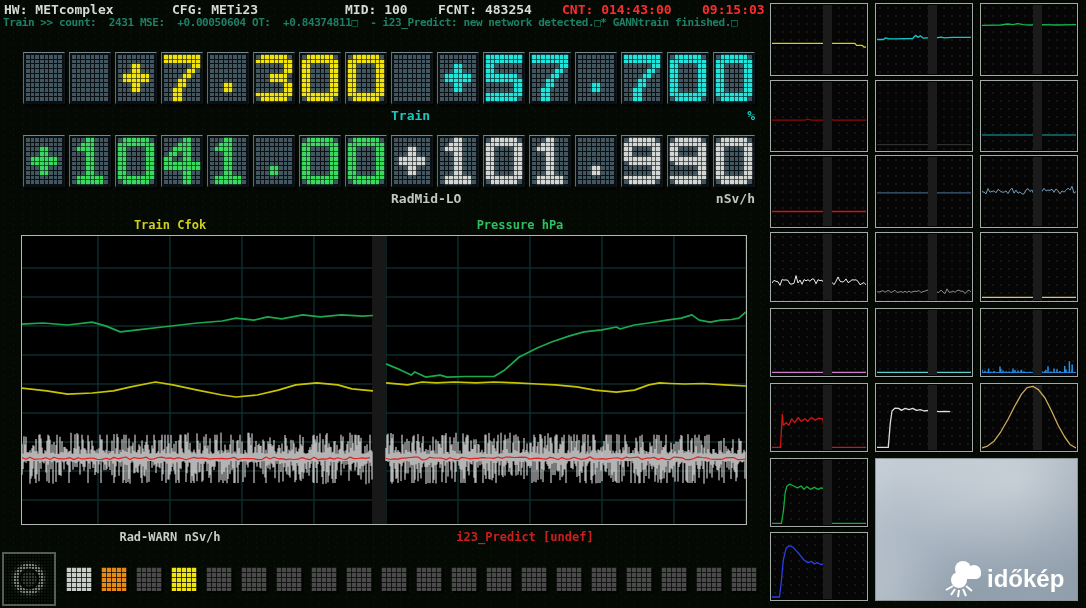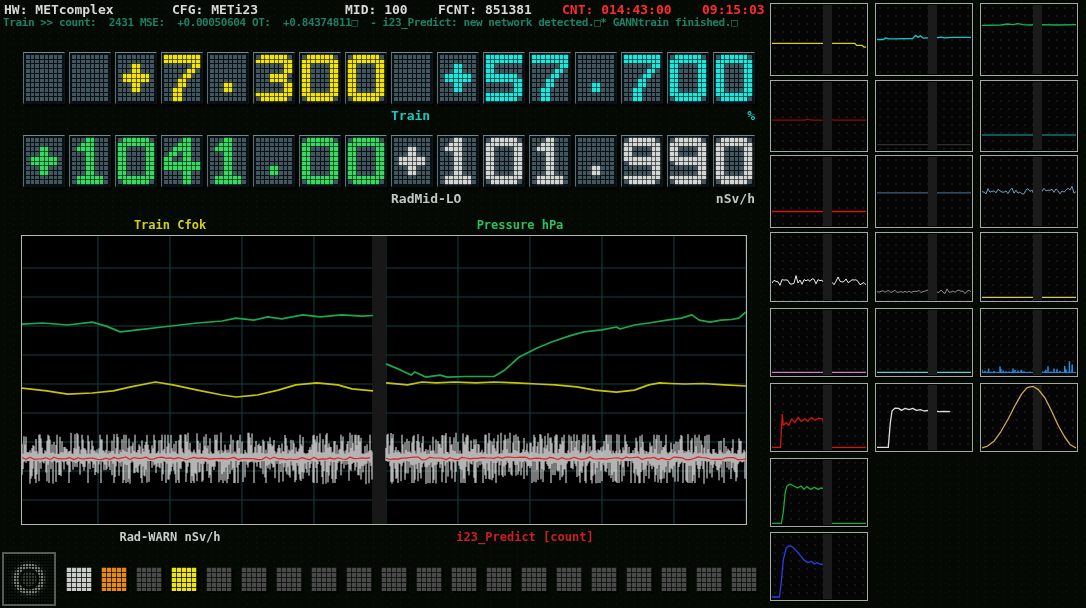--- a/index.html
+++ b/index.html
@@ -57,21 +57,21 @@
 </style>
 </head>
 <body>
 
 <div class="screen">
 
   <div class="hline1">
     <span style="left:4px">HW: METcomplex</span>
     <span style="left:172px">CFG: METi23</span>
     <span style="left:345px">MID: 100</span>
-    <span style="left:438px">FCNT: 851381</span>
+    <span style="left:438px">FCNT: 483254</span>
     <span style="left:562px" class="red">CNT: 014:43:00</span>
     <span style="left:702px" class="red">09:15:03</span>
   </div>
   <div class="hline2">Train &gt;&gt; count:  2431 MSE:  +0.00050604 OT:  +0.84374811□  - i23_Predict: new network detected.□* GANNtrain finished.□</div>
 
   <div class="led-group" style="left:23px;top:52px">
     <div class="cells">
         <div class="cell">
           <div class="dot"></div>
           <div class="dot"></div>
@@ -2753,21 +2753,21 @@
         <g transform="translate(364,0)">
           <path d="M0 211.9L0 224.9M1 198.7L1 225.0M2 197.7L2 225.9M3 217.8L3 225.0M4 209.3L4 230.3M5 197.0L5 245.9M6 202.3L6 247.6M7 198.1L7 245.8M8 216.9L8 226.9M9 214.3L9 232.8M10 210.9L10 242.9M11 216.2L11 241.9M12 214.1L12 247.0M13 215.5L13 226.9M14 216.3L14 228.2M15 217.7L15 245.1M16 198.7L16 230.2M17 208.3L17 226.9M18 217.5L18 225.5M19 206.3L19 243.8M20 214.0L20 237.3M21 202.8L21 225.0M22 215.9L22 237.5M23 205.1L23 225.7M24 215.4L24 231.6M25 217.0L25 228.8M26 206.5L26 247.0M27 200.4L27 229.1M28 199.2L28 247.0M29 214.6L29 243.7M30 217.6L30 228.3M31 205.0L31 233.1M32 198.1L32 245.3M33 205.7L33 226.8M34 211.6L34 237.0M35 216.5L35 242.6M36 207.0L36 231.4M37 200.1L37 227.6M38 215.7L38 226.2M39 215.2L39 230.9M40 213.0L40 248.0M41 217.8L41 231.2M42 213.8L42 247.0M43 217.8L43 229.2M44 209.1L44 247.2M45 215.1L45 226.7M46 214.3L46 231.4M47 200.6L47 247.0M48 214.5L48 243.8M49 217.5L49 229.2M50 203.5L50 247.5M51 217.7L51 228.5M52 205.0L52 225.7M53 207.7L53 226.1M54 207.8L54 232.0M55 211.7L55 228.2M56 199.1L56 246.1M57 199.3L57 236.3M58 217.7L58 225.0M59 199.3L59 229.8M60 197.1L60 247.0M61 216.0L61 226.5M62 215.9L62 240.6M63 217.8L63 225.2M64 200.9L64 225.7M65 209.1L65 234.2M66 208.1L66 242.6M67 214.4L67 225.1M68 201.4L68 226.5M69 215.2L69 245.9M70 196.7L70 235.8M71 217.4L71 225.1M72 205.8L72 225.3M73 217.8L73 229.7M74 214.5L74 233.2M75 217.7L75 247.0M76 217.5L76 233.9M77 197.4L77 246.8M78 205.9L78 242.6M79 208.4L79 247.0M80 201.3L80 231.0M81 198.7L81 225.3M82 199.3L82 235.0M83 215.3L83 239.4M84 215.6L84 226.3M85 204.4L85 228.0M86 213.0L86 228.5M87 212.9L87 224.9M88 203.3L88 241.8M89 208.7L89 247.0M90 203.3L90 246.8M91 217.1L91 226.2M92 208.0L92 231.6M93 208.5L93 225.1M94 216.8L94 229.4M95 215.8L95 225.3M96 213.8L96 228.4M97 217.7L97 247.0M98 216.0L98 232.8M99 198.7L99 239.2M100 198.7L100 243.0M101 217.8L101 227.3M102 207.0L102 234.7M103 196.9L103 242.9M104 204.4L104 243.5M105 217.8L105 225.2M106 205.4L106 244.3M107 209.1L107 242.0M108 202.3L108 226.9M109 212.3L109 237.8M110 215.2L110 247.0M111 205.4L111 226.9M112 198.7L112 225.2M113 217.8L113 239.5M114 217.4L114 229.4M115 196.7L115 225.0M116 217.3L116 239.3M117 213.9L117 241.2M118 204.3L118 230.4M119 198.7L119 239.7M120 203.2L120 228.7M121 213.1L121 224.9M122 202.4L122 227.0M123 217.1L123 235.8M124 196.7L124 231.9M125 217.2L125 238.6M126 216.6L126 239.7M127 206.6L127 225.2M128 199.2L128 225.3M129 214.0L129 229.0M130 198.4L130 239.7M131 215.1L131 228.8M132 200.5L132 238.8M133 204.7L133 235.2M134 217.1L134 225.7M135 216.8L135 239.4M136 216.2L136 231.8M137 213.2L137 226.1M138 202.0L138 243.1M139 216.1L139 225.0M140 214.0L140 226.3M141 207.4L141 239.6M142 215.6L142 230.4M143 217.6L143 229.8M144 206.7L144 232.1M145 206.8L145 230.1M146 216.0L146 247.0M147 210.5L147 225.2M148 198.7L148 245.7M149 201.2L149 225.6M150 216.7L150 246.3M151 210.3L151 233.9M152 206.1L152 243.8M153 217.7L153 225.4M154 198.0L154 225.7M155 198.7L155 243.3M156 202.5L156 233.1M157 217.5L157 246.1M158 211.5L158 234.3M159 199.9L159 225.6M160 212.5L160 225.3M161 208.9L161 228.2M162 197.2L162 230.0M163 215.4L163 233.2M164 201.8L164 232.3M165 201.4L165 247.0M166 207.1L166 227.9M167 216.9L167 239.0M168 217.7L168 226.9M169 200.2L169 239.2M170 198.5L170 226.9M171 198.7L171 234.3M172 217.0L172 235.5M173 213.0L173 234.7M174 207.7L174 244.2M175 208.6L175 228.9M176 201.2L176 241.1M177 205.4L177 239.5M178 198.7L178 233.4M179 217.3L179 233.5M180 216.8L180 247.0M181 217.5L181 227.5M182 214.3L182 225.4M183 198.7L183 224.9M184 216.6L184 225.3M185 200.3L185 232.1M186 205.0L186 232.2M187 214.9L187 233.4M188 198.3L188 224.9M189 211.3L189 227.8M190 205.2L190 230.1M191 198.7L191 241.0M192 214.4L192 225.4M193 203.9L193 239.9M194 217.3L194 246.8M195 215.9L195 235.2M196 209.4L196 236.9M197 198.4L197 230.5M198 206.6L198 225.5M199 198.0L199 245.0M200 217.7L200 247.2M201 215.4L201 229.9M202 198.7L202 227.5M203 217.5L203 225.7M204 210.2L204 225.1M205 215.8L205 244.1M206 214.2L206 247.5M207 198.7L207 239.7M208 198.7L208 227.1M209 203.9L209 238.6M210 214.5L210 247.4M211 216.9L211 231.8M212 213.3L212 247.0M213 214.3L213 225.6M214 214.2L214 247.0M215 211.3L215 234.5M216 215.7L216 245.2M217 210.3L217 227.2M218 205.1L218 229.3M219 214.3L219 234.8M220 198.7L220 236.2M221 198.7L221 232.6M222 207.7L222 226.7M223 198.7L223 239.6M224 214.5L224 226.7M225 198.7L225 242.1M226 217.5L226 238.8M227 214.5L227 246.0M228 216.6L228 235.7M229 217.5L229 244.9M230 215.0L230 245.8M231 198.1L231 247.0M232 217.0L232 225.2M233 198.7L233 247.0M234 213.6L234 228.8M235 217.6L235 225.2M236 216.9L236 245.5M237 211.3L237 231.3M238 214.4L238 239.9M239 198.7L239 224.9M240 205.3L240 225.2M241 208.2L241 225.0M242 217.5L242 230.7M243 210.9L243 225.0M244 217.7L244 225.1M245 217.0L245 247.0M246 217.0L246 224.9M247 214.1L247 227.2M248 217.4L248 237.4M249 212.0L249 247.0M250 201.7L250 233.2M251 205.6L251 238.8M252 215.3L252 240.4M253 217.8L253 247.4M254 199.9L254 247.0M255 211.3L255 236.1M256 198.7L256 226.8M257 206.0L257 234.1M258 214.2L258 247.0M259 217.7L259 233.5M260 215.0L260 240.0M261 215.6L261 229.5M262 217.7L262 225.2M263 215.9L263 242.7M264 206.5L264 227.7M265 210.7L265 230.1M266 209.6L266 233.3M267 217.0L267 229.5M268 198.7L268 230.8M269 212.9L269 245.7M270 202.9L270 239.2M271 198.7L271 232.7M272 217.7L272 246.6M273 199.0L273 228.9M274 217.7L274 243.4M275 204.8L275 247.0M276 214.1L276 243.2M277 211.0L277 234.3M278 211.2L278 242.4M279 209.1L279 236.4M280 198.7L280 230.7M281 216.1L281 247.0M282 217.7L282 225.0M283 216.7L283 236.7M284 215.6L284 236.6M285 206.6L285 232.3M286 213.2L286 233.4M287 217.1L287 241.3M288 207.9L288 229.6M289 215.4L289 245.7M290 205.6L290 226.3M291 217.6L291 225.5M292 205.8L292 245.6M293 214.2L293 231.0M294 203.2L294 228.2M295 198.9L295 226.9M296 199.8L296 225.7M297 213.9L297 247.0M298 216.9L298 227.0M299 215.0L299 227.2M300 216.3L300 244.6M301 215.3L301 246.0M302 198.2L302 247.0M303 213.9L303 229.9M304 216.2L304 247.0M305 204.4L305 229.6M306 202.2L306 247.0M307 217.8L307 245.0M308 216.3L308 238.9M309 198.7L309 247.0M310 210.2L310 225.4M311 201.5L311 229.1M312 217.3L312 233.1M313 198.7L313 241.8M314 216.7L314 233.3M315 204.4L315 229.8M316 208.9L316 224.9M317 217.6L317 233.2M318 211.5L318 247.7M319 200.0L319 225.0M320 217.3L320 225.5M321 198.7L321 242.5M322 213.1L322 226.0M323 198.7L323 225.1M324 216.6L324 237.4M325 217.8L325 228.8M326 217.8L326 241.6M327 213.0L327 231.8M328 213.0L328 228.5M329 217.0L329 225.0M330 216.5L330 230.0M331 217.8L331 233.9M332 217.8L332 234.4M333 205.2L333 244.4M334 214.4L334 231.8M335 204.7L335 228.5M336 216.1L336 241.5M337 217.6L337 225.0M338 202.0L338 247.0M339 217.5L339 225.8M340 210.1L340 225.6M341 215.3L341 231.6M342 212.6L342 225.3M343 214.0L343 233.6M344 215.1L344 225.4M345 217.3L345 243.0M346 211.9L346 232.1M347 203.3L347 226.7M348 217.7L348 234.1M349 216.8L349 236.2M350 217.8L350 245.3M351 217.7L351 241.6M352 214.0L352 228.3M353 202.4L353 226.5M354 204.9L354 225.1M355 204.9L355 225.6M356 217.7L356 226.4M357 216.5L357 226.1M358 213.8L358 224.9M359 215.7L359 242.7" stroke="#f0f0f0" stroke-width="1" fill="none"></path>
           <polyline points="0.0,222.3 4.0,223.5 8.0,222.9 12.0,223.2 16.0,222.2 20.0,222.2 24.0,221.5 28.0,221.1 32.0,221.0 36.0,223.8 40.0,223.6 44.0,221.3 48.0,222.0 52.0,222.0 56.0,222.2 60.0,223.6 64.0,221.7 68.0,223.2 72.0,223.6 76.0,221.4 80.0,222.0 84.0,222.9 88.0,222.4 92.0,222.3 96.0,221.7 100.0,221.9 104.0,222.0 108.0,222.4 112.0,221.0 116.0,222.4 120.0,221.0 124.0,221.1 128.0,221.5 132.0,221.3 136.0,221.1 140.0,221.3 144.0,223.1 148.0,222.3 152.0,222.1 156.0,222.7 160.0,223.2 164.0,221.4 168.0,222.2 172.0,223.5 176.0,221.6 180.0,223.2 184.0,222.9 188.0,221.3 192.0,222.6 196.0,223.4 200.0,222.6 204.0,220.9 208.0,223.0 212.0,223.0 216.0,222.7 220.0,223.2 224.0,222.5 228.0,222.0 232.0,221.8 236.0,223.1 240.0,221.2 244.0,222.0 248.0,221.5 252.0,221.1 256.0,223.4 260.0,222.2 264.0,222.2 268.0,221.4 272.0,223.4 276.0,222.1 280.0,223.4 284.0,223.6 288.0,221.1 292.0,221.4 296.0,221.8 300.0,223.7 304.0,223.6 308.0,222.5 312.0,220.9 316.0,221.5 320.0,221.8 324.0,223.0 328.0,223.4 332.0,223.4 336.0,223.3 340.0,221.8 344.0,221.5 348.0,221.7 352.0,223.7 356.0,223.5 360.0,222.9" fill="none" stroke="#e32222" stroke-width="1.2" stroke-linejoin="round"></polyline>
           <polyline points="0.0,127.9 14.4,133.9 25.2,139.1 28.8,135.9 39.6,141.1 54.0,139.1 61.2,141.1 79.2,140.5 108.0,140.5 118.8,133.9 133.2,121.0 151.2,112.0 165.6,106.0 183.6,99.9 198.0,95.9 216.0,93.9 230.4,91.0 234.0,93.0 248.4,89.0 262.8,87.0 280.8,84.1 295.2,82.1 306.0,78.9 313.2,84.1 324.0,86.1 334.8,84.1 345.6,83.5 352.8,82.1 360.0,76.0" fill="none" stroke="#1ca94d" stroke-width="1.7" stroke-linejoin="round"></polyline>
           <polyline points="0.0,146.9 21.6,148.9 36.0,146.0 50.4,146.9 68.4,146.0 90.0,146.9 108.0,146.0 129.6,146.9 151.2,148.0 169.2,148.9 190.8,150.9 208.8,154.1 230.4,156.1 248.4,154.1 262.8,148.9 273.6,146.9 284.4,147.5 298.8,148.0 316.8,147.5 338.4,148.9 360.0,150.0" fill="none" stroke="#c9c400" stroke-width="1.7" stroke-linejoin="round"></polyline>
         </g>
       </svg>
     </div>
 
   <span class="cbot" style="left:95px;color:#c9cdc9">Rad-WARN nSv/h</span>
-  <span class="cbot" style="left:450px;color:#cc1f1f">i23_Predict [count]</span>
+  <span class="cbot" style="left:450px;color:#cc1f1f">i23_Predict [undef]</span>
 
   <div id="minigrid">
       <div class="panel" style="left: 770px; top: 3px; width: 98px; height: 73px;">
         <svg viewBox="0 0 94 69" width="94" height="69">
           <polyline points="0.0,38.3 50.8,38.3 59.2,38.3 82.7,38.3 84.6,40.4 90.2,40.4 92.1,42.1 94.0,42.1" fill="none" stroke="#d3d312" stroke-width="1.3" stroke-linejoin="round"></polyline>
         </svg>
         <div class="band"></div>
       </div>
       <div class="panel" style="left: 875px; top: 3px; width: 98px; height: 73px;">
         <svg viewBox="0 0 94 69" width="94" height="69">
@@ -2879,20 +2879,36 @@
         <div class="band"></div>
       </div>
       <div class="panel" style="left: 770px; top: 532px; width: 98px; height: 69px;">
         <svg viewBox="0 0 94 65" width="94" height="65">
           <polyline points="0.0,63.0 7.5,63.0 9.4,46.8 11.3,26.0 14.1,14.3 16.9,11.7 20.7,13.0 24.4,16.9 28.2,21.4 32.0,26.0 35.7,28.6 39.5,27.3 42.3,29.9 45.1,28.6 48.9,30.5 52.6,29.9" fill="none" stroke="#2b3fe6" stroke-width="1.3" stroke-linejoin="round"></polyline>
         </svg>
         <div class="band"></div>
       </div>
     </div>
 
+  <div class="cloud">
+    <svg class="logo" width="132" height="42" viewBox="0 0 132 42">
+      <g>
+        <line x1="12" y1="30" x2="5" y2="34" stroke="#fff" stroke-width="2"></line>
+        <line x1="14" y1="33" x2="10" y2="39" stroke="#fff" stroke-width="2"></line>
+        <line x1="18" y1="34" x2="17" y2="41" stroke="#fff" stroke-width="2"></line>
+        <line x1="22" y1="33" x2="25" y2="40" stroke="#fff" stroke-width="2"></line>
+        <line x1="25" y1="30" x2="31" y2="35" stroke="#fff" stroke-width="2"></line>
+        <circle cx="18" cy="24" r="8" fill="#fff"></circle>
+        <circle cx="22" cy="13" r="8" fill="#fff"></circle>
+        <circle cx="33" cy="16" r="7" fill="#fff"></circle>
+        <rect x="15" y="13" width="25" height="10" rx="5" fill="#fff"></rect>
+      </g>
+      <text x="46" y="31" font-family="Liberation Sans, sans-serif" font-size="24" font-weight="bold" fill="#ffffff">időkép</text>
+    </svg>
+  </div>
 
   <div class="indicator"></div>
   <div id="blocks">
       <div class="block" style="left: 66px; background-color: rgb(201, 205, 201);"></div>
       <div class="block" style="left: 101px; background-color: rgb(230, 138, 20);"></div>
       <div class="block" style="left: 136px; background-color: rgb(74, 74, 74);"></div>
       <div class="block" style="left: 171px; background-color: rgb(240, 227, 18);"></div>
       <div class="block" style="left: 206px; background-color: rgb(74, 74, 74);"></div>
       <div class="block" style="left: 241px; background-color: rgb(74, 74, 74);"></div>
       <div class="block" style="left: 276px; background-color: rgb(74, 74, 74);"></div>

